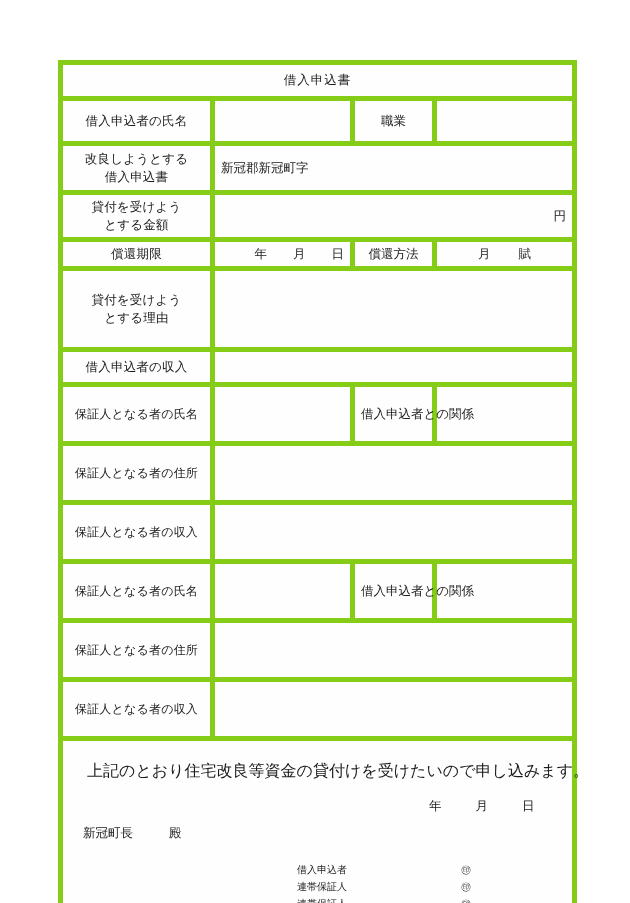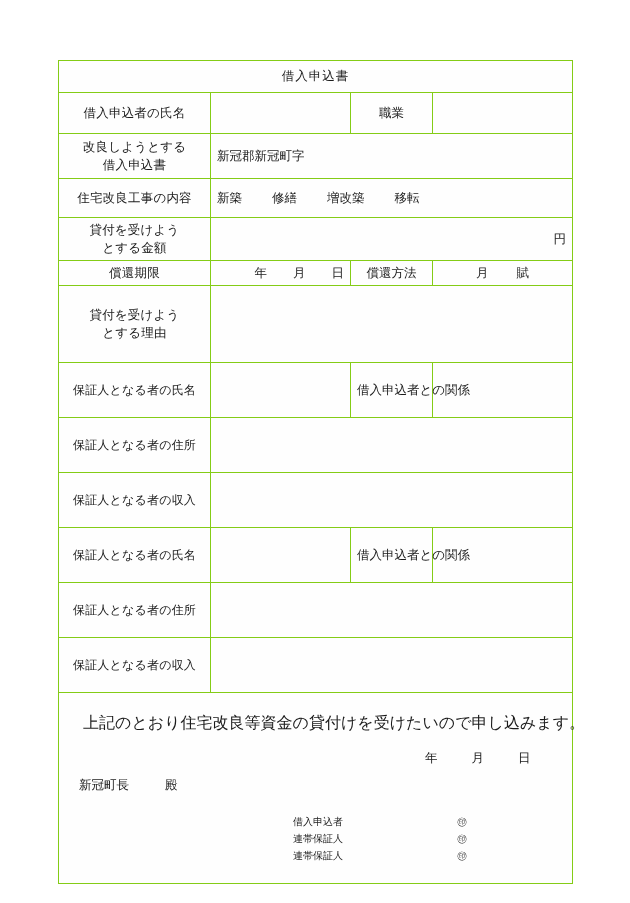--- a/index.html
+++ b/index.html
@@ -37,21 +37,21 @@
   .form-table {
     position: absolute;
     left: 58px;
     top: 60px;
     width: 514px;
     border-collapse: collapse;
     table-layout: fixed;
     background: #fefefe;
   }
   .form-table td {
-    border: 1px solid #84cc16;
+    border: 5px solid #84cc16;
     font-size: 12.5px;
     padding: 0 6px;
     vertical-align: middle;
     line-height: 1.5;
     background: #fefefe;
   }
 
   .title-cell {
     text-align: center;
     height: 31px;
@@ -204,26 +204,20 @@
 
 
       <tr>
         <td class="label-cell two-line" style="height:44px">
           <div>改良しようとする</div>
           <div>借入申込書</div>
         </td>
         <td class="value-cell" colspan="3">新冠郡新冠町字</td>
       </tr>
 
-      <tr>
-        <td class="label-cell" style="height:38px">住宅改良工事の内容</td>
-        <td class="value-cell work-types" colspan="3">
-          <span>新築</span><span>修繕</span><span>増改築</span><span>移転</span>
-        </td>
-      </tr>
 
       <tr>
         <td class="label-cell two-line" style="height:42px">
           <div>貸付を受けよう</div>
           <div>とする金額</div>
         </td>
         <td class="money-cell" colspan="3">
           <span>円</span>
         </td>
       </tr>
@@ -240,20 +234,24 @@
       </tr>
 
       <tr>
         <td class="label-cell two-line" style="height:76px">
           <div>貸付を受けよう</div>
           <div>とする理由</div>
         </td>
         <td class="value-cell" colspan="3"></td>
       </tr>
 
+      <tr>
+        <td class="label-cell" style="height:30px">借入申込者の収入</td>
+        <td class="value-cell" colspan="3"></td>
+      </tr>
 
       <tr>
         <td class="label-cell tight" style="height:30px">保証人となる者の氏名</td>
         <td class="value-cell" style="width:140px"></td>
         <td class="sub-label">借入申込者との関係</td>
         <td class="value-cell"></td>
       </tr>
 
       <tr>
         <td class="label-cell tight" style="height:30px">保証人となる者の住所</td>

